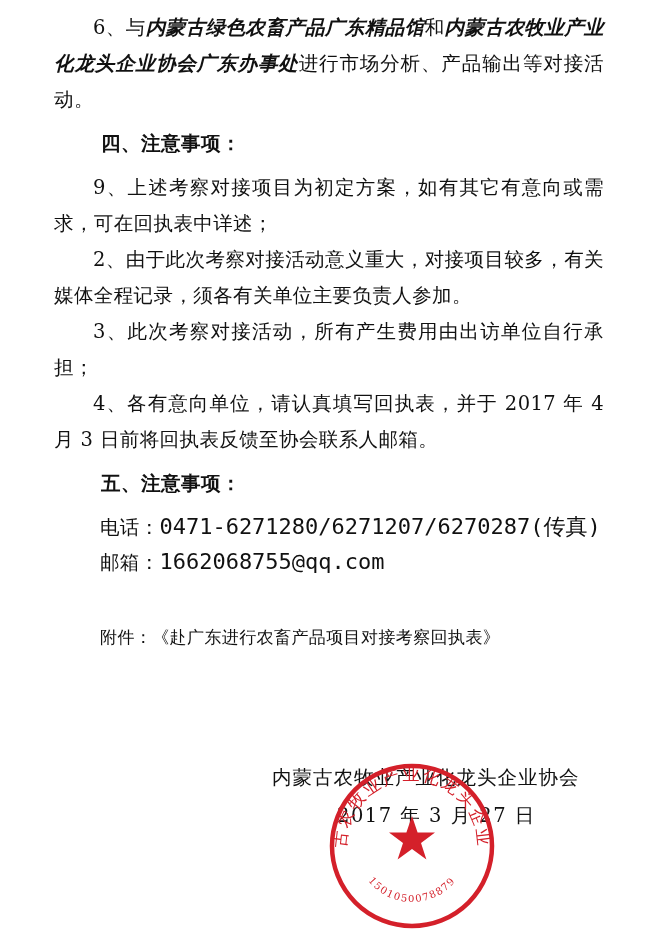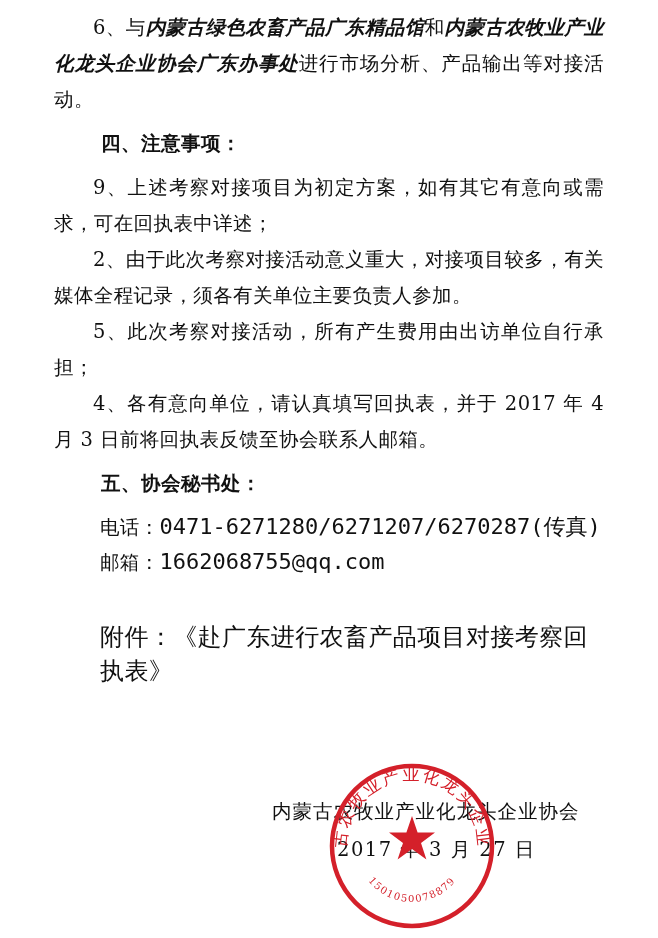--- a/index.html
+++ b/index.html
@@ -51,21 +51,21 @@
     margin: 0;
     padding-left: 46px;
     letter-spacing: 0.3px;
   }
   .mono {
     font-family: "DejaVu Sans Mono", monospace;
     font-size: 22px;
     letter-spacing: 0px;
   }
   .attach {
-    font-size: 24px;
+    font-size: 17px;
     line-height: 34px;
     margin: 0;
     padding-left: 46px;
     letter-spacing: 0.4px;
   }
   .spacer-2 { height: 40px; }
 
   .sign-block {
     position: relative;
     margin-top: 38px;
@@ -107,24 +107,24 @@
 <body>
 
 <div class="page">
 
   <p class="para indent"><span>6、与</span><span class="bolditalic">内蒙古绿色农畜产品广东精品馆</span><span>和</span><span class="bolditalic">内蒙古农牧业产业化龙头企业协会广东办事处</span><span>进行市场分析、产品输出等对接活动。</span></p>
 
   <p class="heading">四、注意事项：</p>
 
   <p class="para indent">9、上述考察对接项目为初定方案，如有其它有意向或需求，可在回执表中详述；</p>
   <p class="para indent">2、由于此次考察对接活动意义重大，对接项目较多，有关媒体全程记录，须各有关单位主要负责人参加。</p>
-  <p class="para indent">5、此次考察对接活动，所有产生费用由出访单位自行承担；</p>
+  <p class="para indent">3、此次考察对接活动，所有产生费用由出访单位自行承担；</p>
   <p class="para indent">4、各有意向单位，请认真填写回执表，并于 2017 年 4 月 3 日前将回执表反馈至协会联系人邮箱。</p>
 
-  <p class="heading">五、协会秘书处：</p>
+  <p class="heading">五、注意事项：</p>
 
   <p class="contact-line"><span>电话：</span><span class="mono">0471-6271280/6271207/6270287(传真)</span></p>
   <p class="contact-line"><span>邮箱：</span><span class="mono">1662068755@qq.com</span></p>
 
   <div class="spacer-2"></div>
 
   <p class="attach">附件：《赴广东进行农畜产品项目对接考察回执表》</p>
 
   <div class="sign-block">
     <div class="sign-name">内蒙古农牧业产业化龙头企业协会</div>

